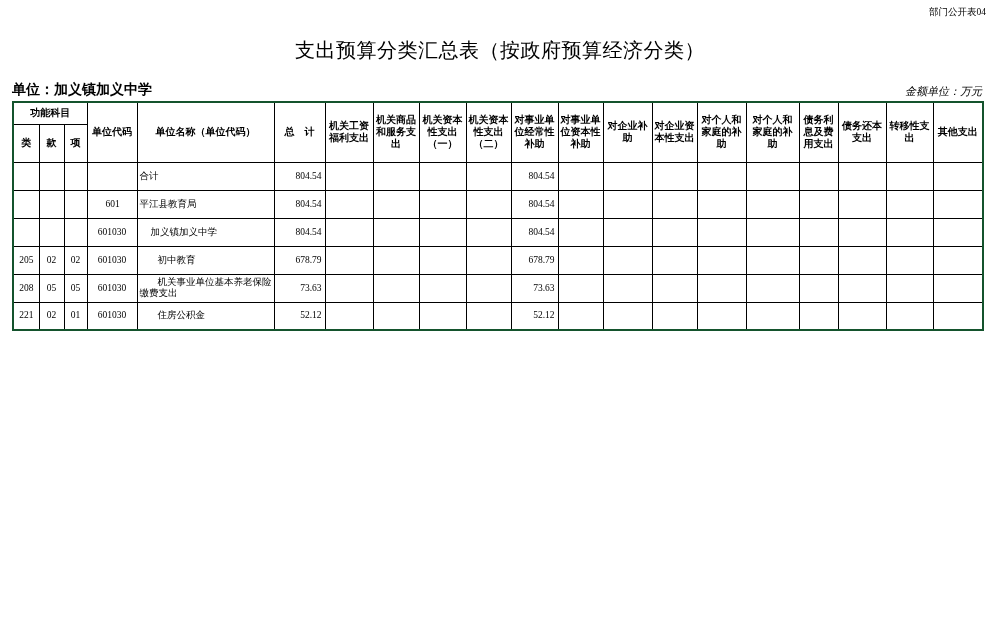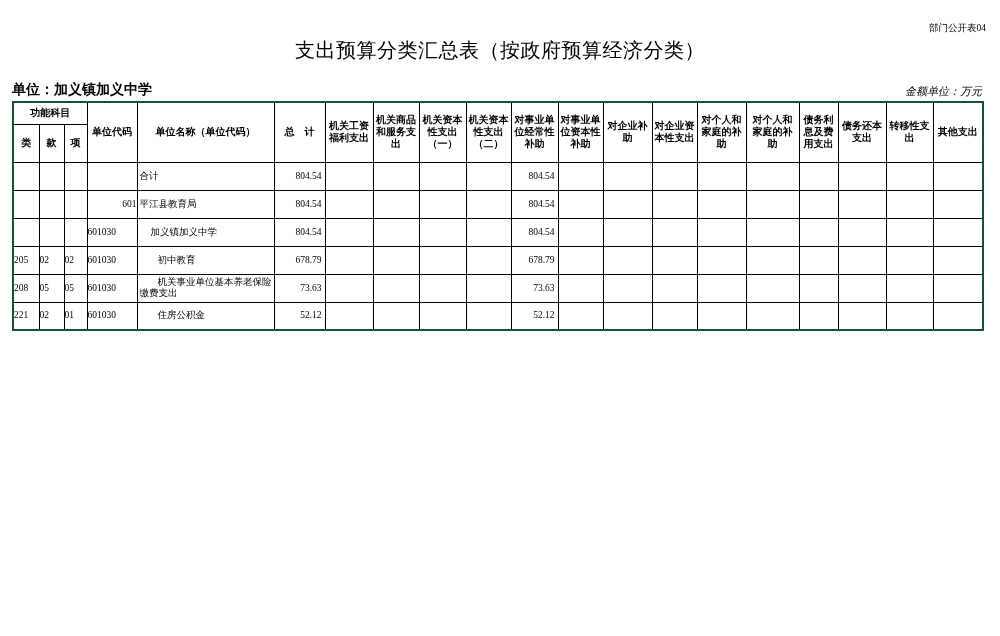--- a/index.html
+++ b/index.html
@@ -10,21 +10,21 @@
   body {
     width: 1000px;
     height: 636px;
     position: relative;
     color: #000;
     font-family: "Liberation Serif", "DejaVu Serif", serif;
     overflow: hidden;
   }
   .corner-label {
     position: absolute;
-    top: 22px;
+    top: 6px;
     right: 14px;
     font-size: 9.5px;
     line-height: 12px;
   }
   .page-title {
     padding-top: 38px;
     text-align: center;
     font-size: 20px;
     font-weight: normal;
     letter-spacing: 0.5px;
@@ -68,22 +68,22 @@
   }
   tr.hr1 { height: 22px; }
   tr.hr2 { height: 38px; }
   .budget tbody tr { height: 28px; padding-left: 16px; }
   .budget td {
     font-size: 9.5px;
     vertical-align: middle;
     line-height: 11px;
     word-break: break-all;
   }
-  td.c  { }
-  td.code-l { text-align: right; padding-left: 1px; }
+  td.c  { text-align: center; }
+  td.code-l { text-align: center; padding-left: 1px; }
   td.name { text-align: left; padding: 0 2px; }
   td.name.ind1 { text-indent: 11px; }
   td.name.ind2 { text-indent: 18px; }
   td.num { text-align: right; padding-right: 3px; }
 </style>
 </head>
 <body>
 
 <div class="page">
 

